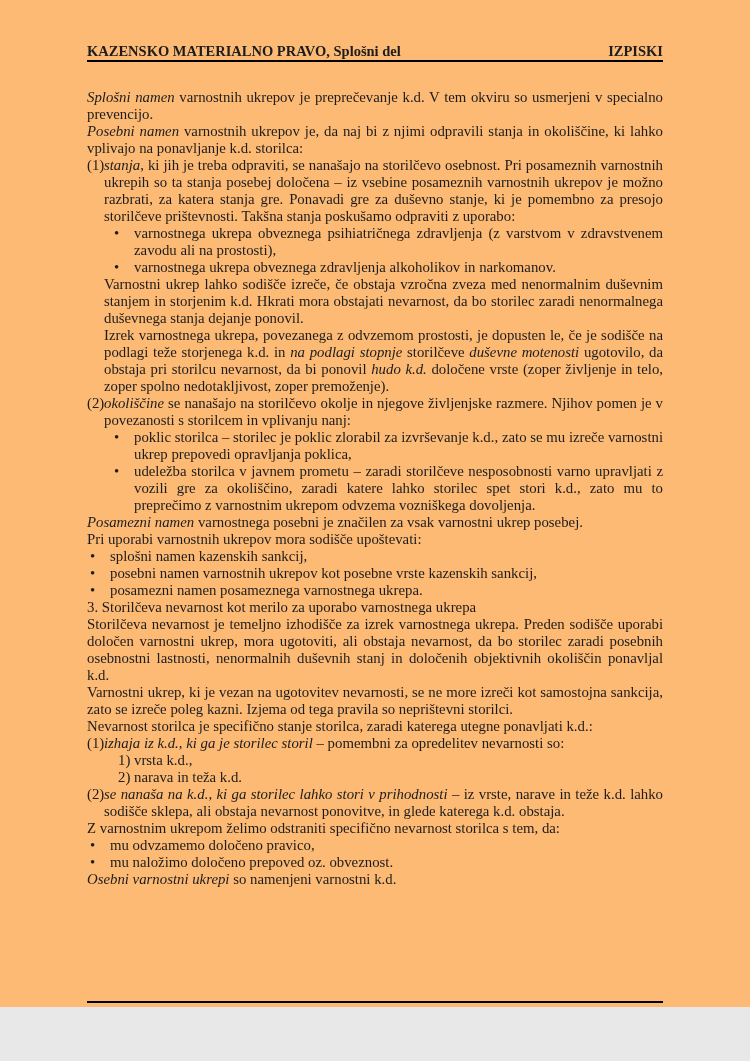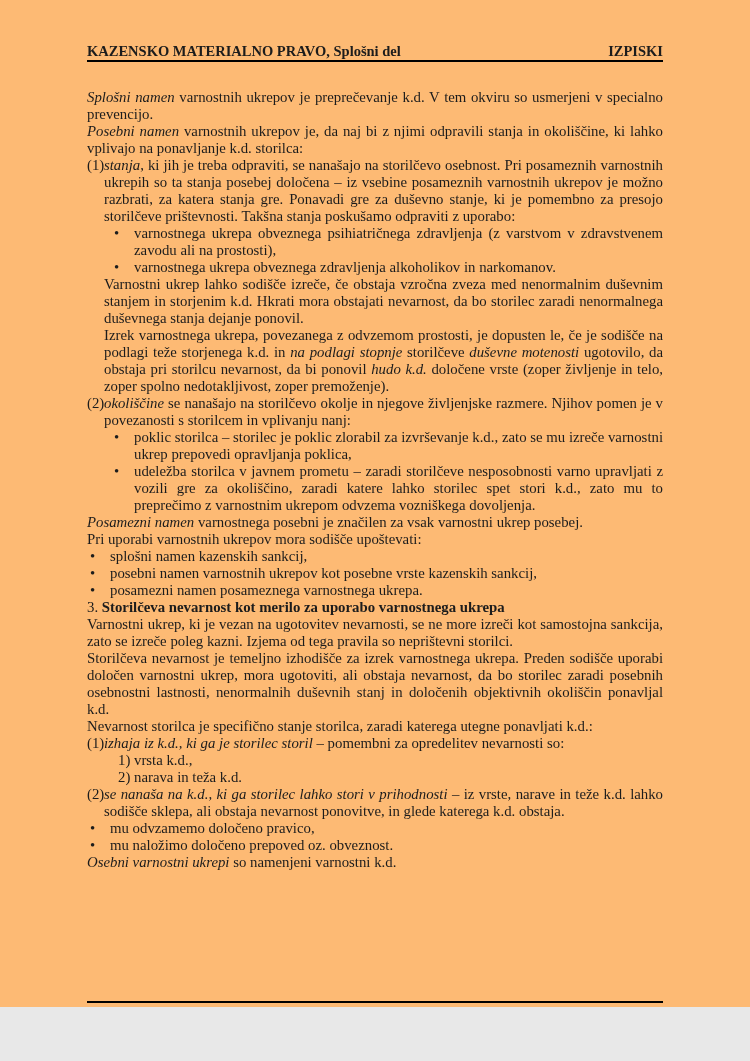--- a/index.html
+++ b/index.html
@@ -46,21 +46,21 @@
   .n1   { padding-left: 17px; }
   .cont { padding-left: 17px; }
   .b2   { padding-left: 47px; }
   .b1   { padding-left: 23px; }
   .nl   { padding-left: 47px; }
   .marker { position: absolute; left: 0; top: 0; }
   .b2 > .marker { left: 27px; }
   .b1 > .marker { left: 3px; }
   .nl > .marker { left: 31px; }
   .it { font-style: italic; }
-  .bd { font-weight: bold; }
+  .bd { font-weight: normal; }
   .footer-rule {
     position: absolute;
     left: 87px;
     right: 87px;
     top: 1001px;
     border-top: 2px solid #000;
   }
   .page-number {
     position: absolute;
     left: 0;
@@ -91,27 +91,28 @@
       <div class="blk cont"><span>Izrek varnostnega ukrepa, povezanega z odvzemom prostosti, je dopusten le, če je sodišče na podlagi teže storjenega k.d. in </span><span class="it">na podlagi stopnje</span><span> storilčeve </span><span class="it">duševne motenosti</span><span> ugotovilo, da obstaja pri storilcu nevarnost, da bi ponovil </span><span class="it">hudo k.d.</span><span> določene vrste (zoper življenje in telo, zoper spolno nedotakljivost, zoper premoženje).</span></div>
       <div class="blk n1"><span class="marker">(2)</span><span class="it">okoliščine</span><span> se nanašajo na storilčevo okolje in njegove življenjske razmere. Njihov pomen je v povezanosti s storilcem in vplivanju nanj:</span></div>
       <div class="blk b2"><span class="marker">•</span><span>poklic storilca – storilec je poklic zlorabil za izvrševanje k.d., zato se mu izreče varnostni ukrep prepovedi opravljanja poklica,</span></div>
       <div class="blk b2"><span class="marker">•</span><span>udeležba storilca v javnem prometu – zaradi storilčeve nesposobnosti varno upravljati z vozili gre za okoliščino, zaradi katere lahko storilec spet stori k.d., zato mu to preprečimo z varnostnim ukrepom odvzema vozniškega dovoljenja.</span></div>
       <div class="blk p"><span class="it">Posamezni namen</span><span> varnostnega posebni je značilen za vsak varnostni ukrep posebej.</span></div>
       <div class="blk p"><span>Pri uporabi varnostnih ukrepov mora sodišče upoštevati:</span></div>
       <div class="blk b1"><span class="marker">•</span><span>splošni namen kazenskih sankcij,</span></div>
       <div class="blk b1"><span class="marker">•</span><span>posebni namen varnostnih ukrepov kot posebne vrste kazenskih sankcij,</span></div>
       <div class="blk b1"><span class="marker">•</span><span>posamezni namen posameznega varnostnega ukrepa.</span></div>
       <div class="blk h"><span>3. </span><span class="bd">Storilčeva nevarnost kot merilo za uporabo varnostnega ukrepa</span></div>
+      <div class="blk p"><span>Storilčeva nevarnost je temeljno izhodišče za izrek varnostnega ukrepa. Preden sodišče uporabi določen varnostni ukrep, mora ugotoviti, ali obstaja nevarnost, da bo storilec zaradi posebnih osebnostni lastnosti, nenormalnih duševnih stanj in določenih objektivnih okoliščin ponavljal k.d.</span></div>
       <div class="blk p"><span>Varnostni ukrep, ki je vezan na ugotovitev nevarnosti, se ne more izreči kot samostojna sankcija, zato se izreče poleg kazni. Izjema od tega pravila so neprištevni storilci.</span></div>
-      <div class="blk p"><span>Storilčeva nevarnost je temeljno izhodišče za izrek varnostnega ukrepa. Preden sodišče uporabi določen varnostni ukrep, mora ugotoviti, ali obstaja nevarnost, da bo storilec zaradi posebnih osebnostni lastnosti, nenormalnih duševnih stanj in določenih objektivnih okoliščin ponavljal k.d.</span></div>
       <div class="blk p"><span>Nevarnost storilca je specifično stanje storilca, zaradi katerega utegne ponavljati k.d.:</span></div>
       <div class="blk n1"><span class="marker">(1)</span><span class="it">izhaja iz k.d., ki ga je storilec storil</span><span> – pomembni za opredelitev nevarnosti so:</span></div>
       <div class="blk nl"><span class="marker">1)</span><span>vrsta k.d.,</span></div>
       <div class="blk nl"><span class="marker">2)</span><span>narava in teža k.d.</span></div>
       <div class="blk n1"><span class="marker">(2)</span><span class="it">se nanaša na k.d., ki ga storilec lahko stori v prihodnosti</span><span> – iz vrste, narave in teže k.d. lahko sodišče sklepa, ali obstaja nevarnost ponovitve, in glede katerega k.d. obstaja.</span></div>
+      <div class="blk p"><span>Z varnostnim ukrepom želimo odstraniti specifično nevarnost storilca s tem, da:</span></div>
       <div class="blk b1"><span class="marker">•</span><span>mu odvzamemo določeno pravico,</span></div>
       <div class="blk b1"><span class="marker">•</span><span>mu naložimo določeno prepoved oz. obveznost.</span></div>
       <div class="blk p"><span class="it">Osebni varnostni ukrepi</span><span> so namenjeni varnostni k.d.</span></div>
     </div>
 
   <div class="footer-rule"></div>
   <div class="page-number">91</div>
 </div>
 
 </body></html>

